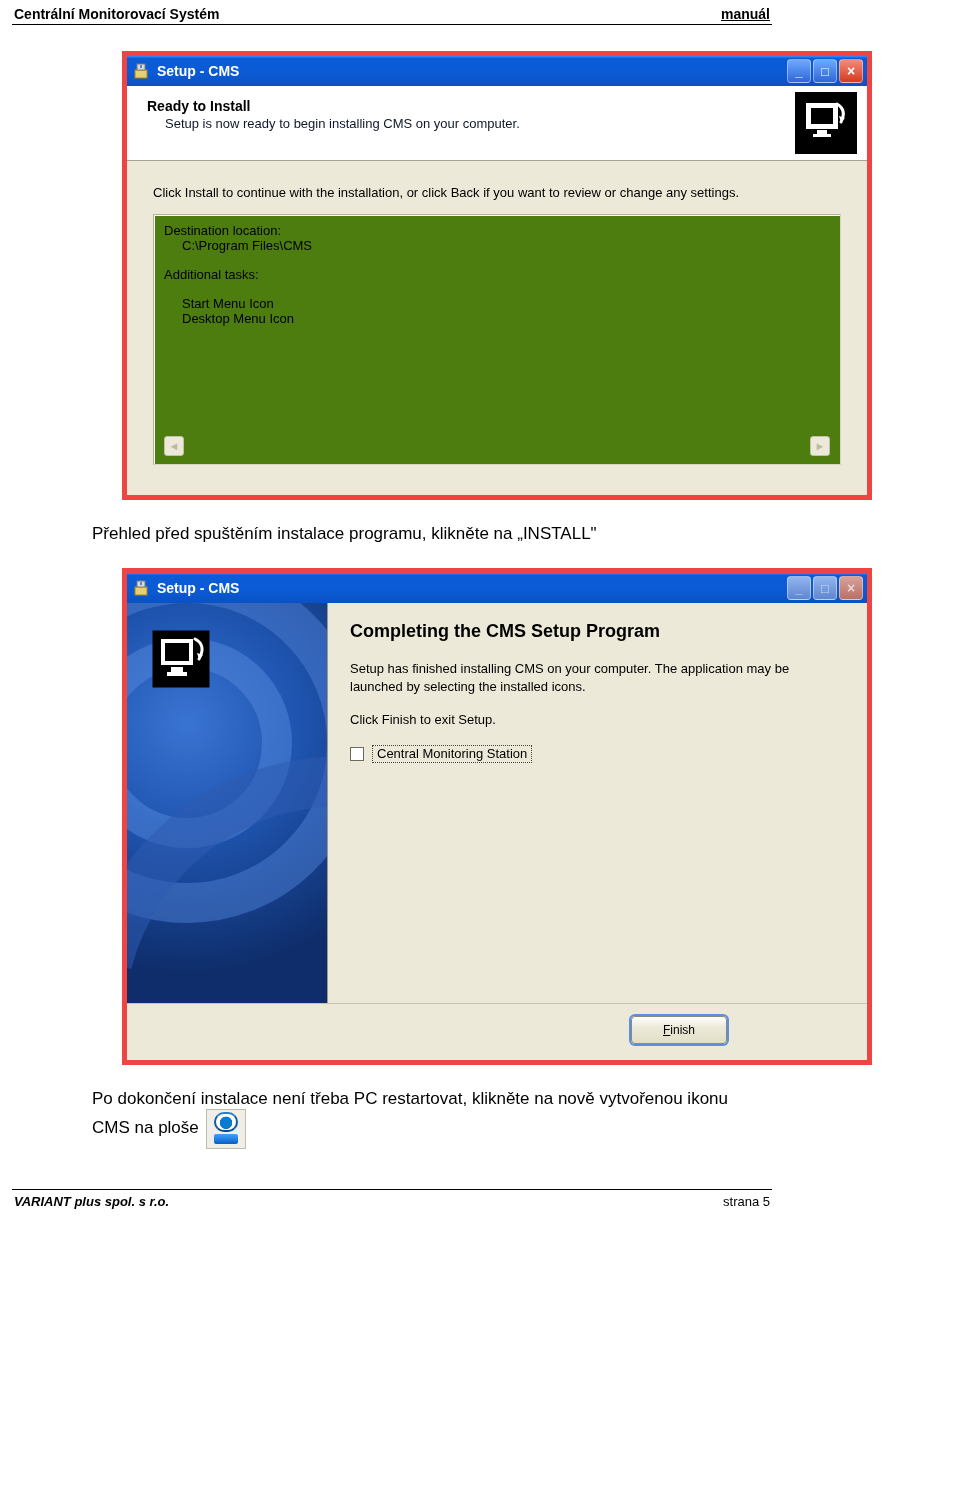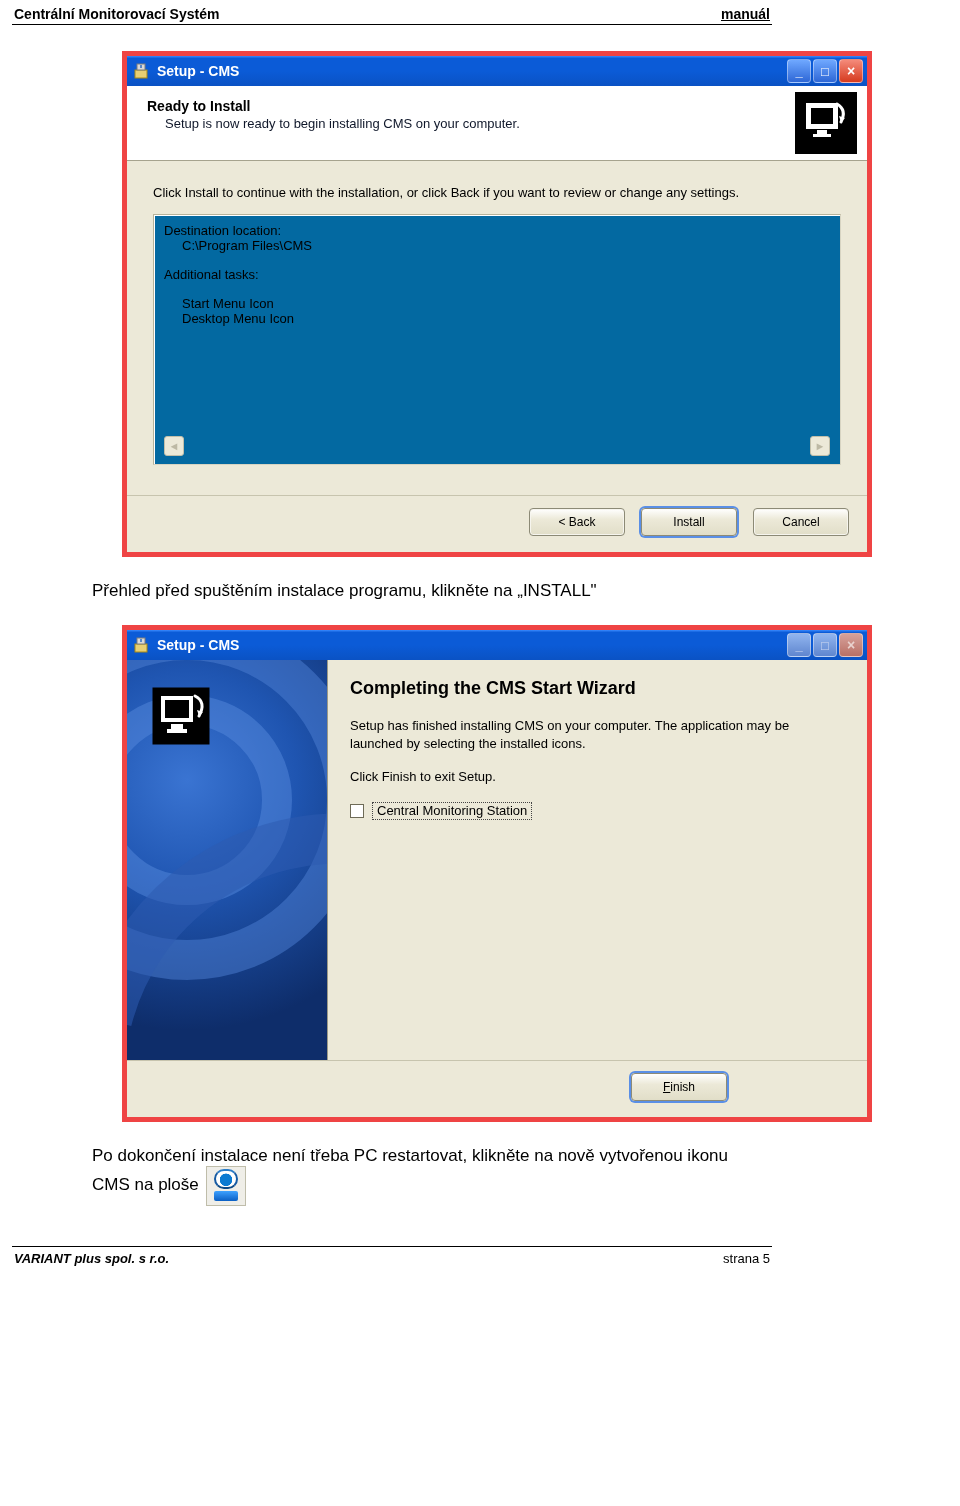--- a/index.html
+++ b/index.html
@@ -127,21 +127,21 @@
     display:flex; align-items:center; justify-content:center;
     border: 1px solid #000;
   }
   
   .wiz-main {
     padding: 24px 26px 10px 26px;
     min-height: 300px;
   }
   .wiz-p { font-size: 13px; margin: 0 0 14px 0; }
   .summary-box {
-    background: #0369a1;
+    background: #4d7c0f;
     border: 1px solid var(--xp-inset-border);
     border-bottom-color: #d7d4c2;
     border-right-color: #d7d4c2;
     padding: 8px 10px 8px 10px;
     font-size: 13px;
     box-shadow: inset 1px 1px 0 #fff;
   }
   .summary-box .indent { margin-left: 18px; }
   .summary-scrollers {
     display: flex;
@@ -299,25 +299,20 @@
           <div>Additional tasks:</div>
           <div style="height:14px"></div>
           <div class="indent">Start Menu Icon</div>
           <div class="indent">Desktop Menu Icon</div>
           <div class="summary-scrollers">
             <span class="scroll-btn">◄</span>
             <span class="scroll-btn">►</span>
           </div>
         </div>
       </div>
-      <div class="wiz-buttons">
-        <span class="xp-btn">&lt; Back</span>
-        <span class="xp-btn default">Install</span>
-        <span class="xp-btn">Cancel</span>
-      </div>
     </div>
   </div>
 
   <div class="caption">Přehled před spuštěním instalace programu, klikněte na „INSTALL"</div>
 
   <div class="xp-window">
     <div class="xp-titlebar">
       <span class="title-icon">
         <svg width="16" height="16" viewBox="0 0 16 16">
             <rect x="1" y="7" width="12" height="8" fill="#e7cf74" stroke="#a98912"></rect>
@@ -343,21 +338,21 @@
             <rect x="8" y="8" width="32" height="26" fill="#fff"></rect>
             <rect x="12" y="12" width="24" height="18" fill="#000"></rect>
             <rect x="18" y="36" width="12" height="5" fill="#fff"></rect>
             <rect x="14" y="41" width="20" height="4" fill="#fff"></rect>
             <path d="M46 28c5-9 4-16-4-20" stroke="#fff" stroke-width="3" fill="none" stroke-linecap="round"></path>
             <path d="M46 28l-2-6 6 2z" fill="#fff"></path>
           </g>
         </svg>
       </div>
       <div class="wiz2-content">
-        <div class="wiz2-title">Completing the CMS Start Wizard</div>
+        <div class="wiz2-title">Completing the CMS Setup Program</div>
         <p class="wiz2-p">Setup has finished installing CMS on your computer. The application may be launched by selecting the installed icons.</p>
         <p class="wiz2-p">Click Finish to exit Setup.</p>
         <div class="chk-row">
           <span class="chk-box"></span>
           <span class="chk-label">Central Monitoring Station</span>
         </div>
         <div style="height:160px"></div>
       </div>
     </div>
     <div class="wiz-buttons single">

